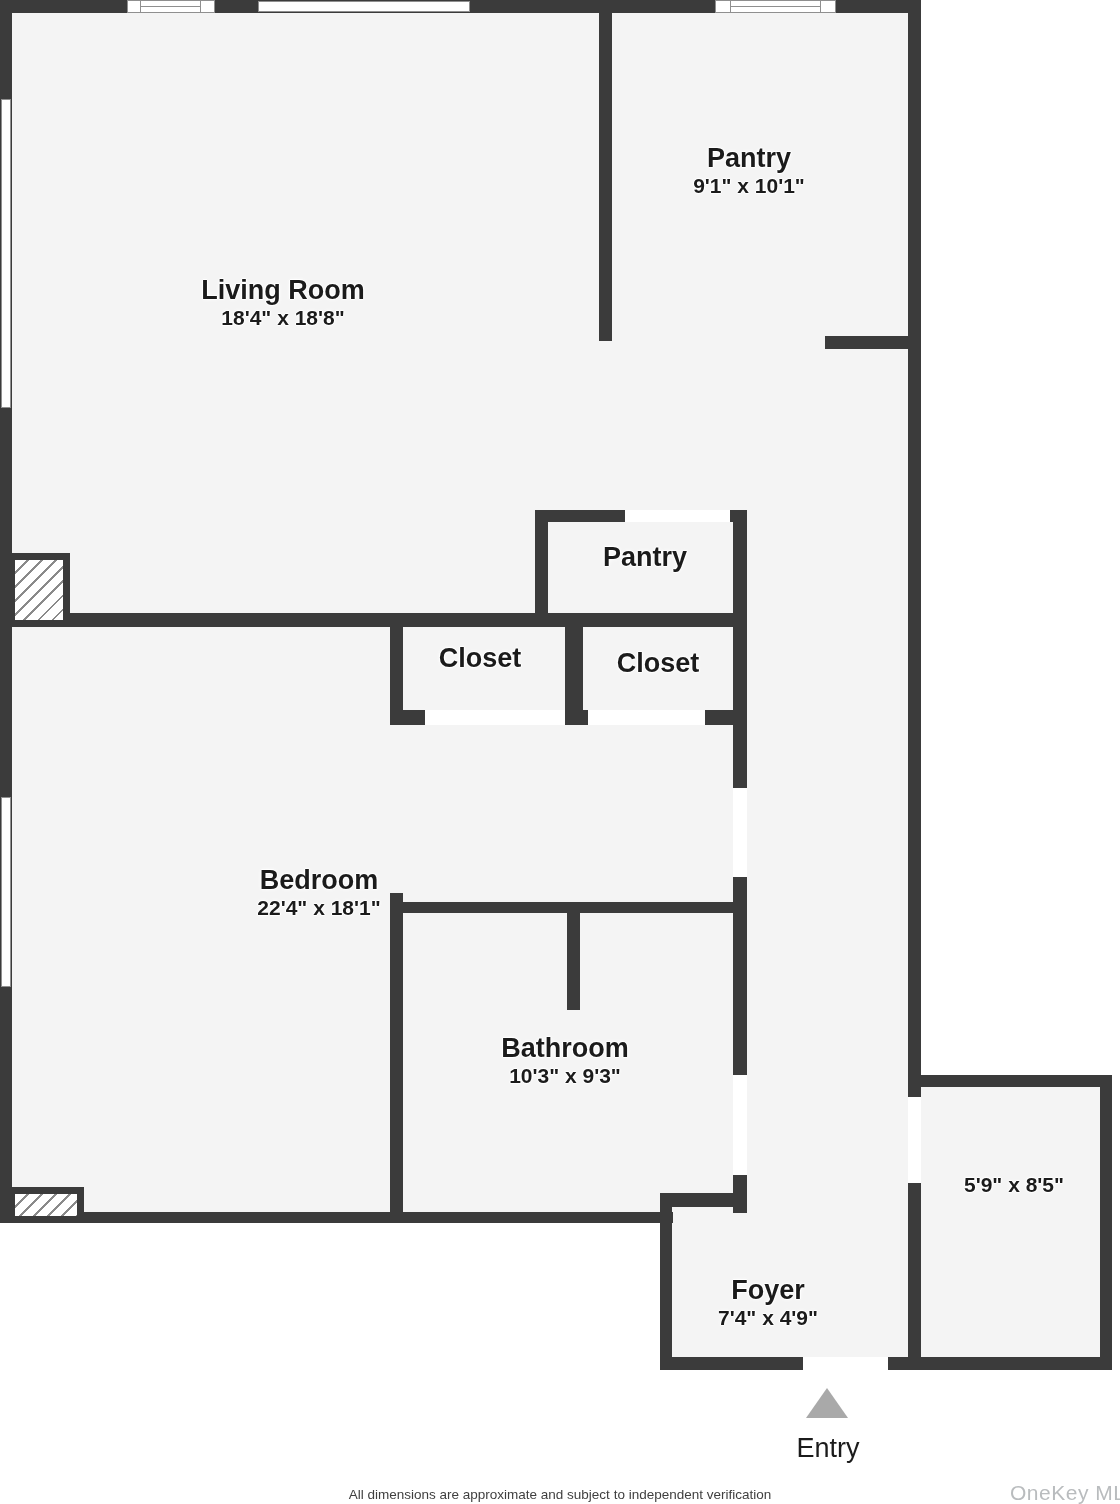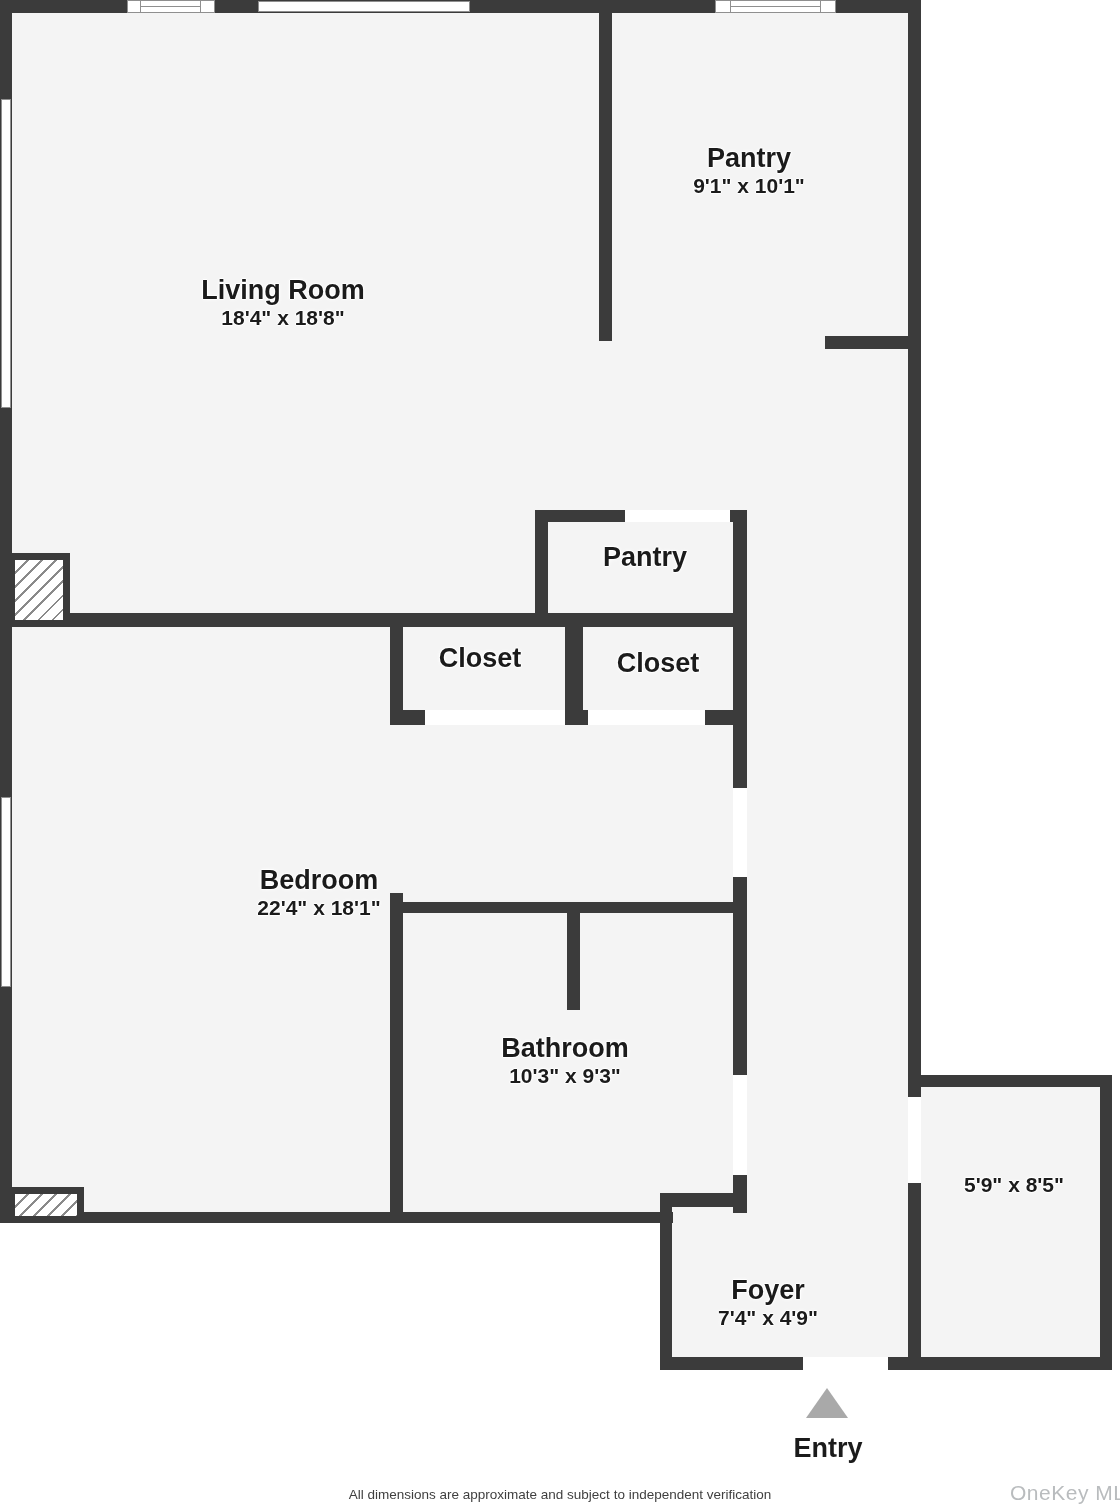--- a/index.html
+++ b/index.html
@@ -27,21 +27,21 @@
   }
   .laundry-label{white-space:normal;width:200px;}
   .laundry-label .rname{line-height:34px;}
   .entry-arrow{
     position:absolute;width:0;height:0;
     border-left:21px solid transparent;border-right:21px solid transparent;
     border-bottom:30px solid #a9a9a9;
   }
   .entry-text{
     position:absolute;transform:translateX(-50%);
-    font-size:27px;font-weight:700;color:#1b1b1b;
+    font-size:27px;font-weight:400;color:#1b1b1b;
   }
   .disclaimer{
     position:absolute;left:0;right:0;top:1487px;text-align:center;
     font-size:13.5px;color:#3f3f3f;
   }
   .watermark{
     position:absolute;left:1010px;top:1481px;font-size:21px;color:#b9bcbe;
     white-space:nowrap;letter-spacing:0.5px;
   }
 </style>

